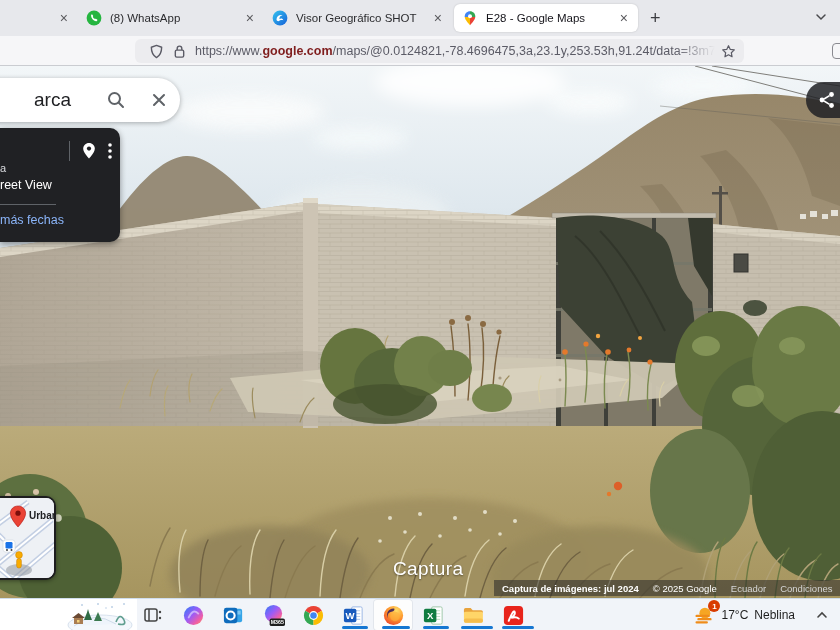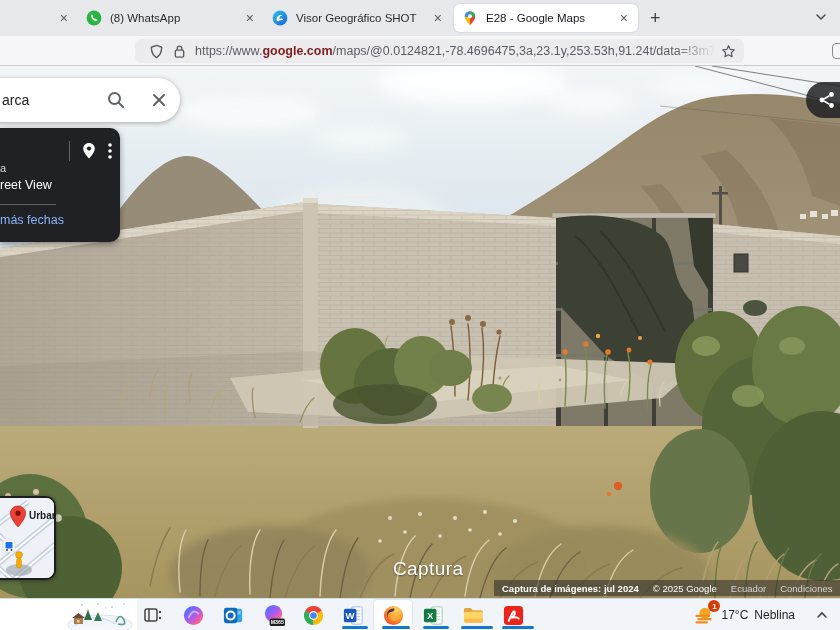--- a/index.html
+++ b/index.html
@@ -26,21 +26,21 @@
   .u-text b{color:#7f1d1d;font-weight:700;}
   .u-text .fade{position:absolute;right:0;top:0;bottom:0;width:40px;
     background:linear-gradient(to right,rgba(236,236,239,0),#ececef);}
   .star{margin-left:6px;flex:0 0 auto;display:flex;}
   .nav-partial{position:absolute;right:-8px;top:7px;width:16px;height:16px;border:1.5px solid #8a8a90;border-radius:4px;}
   
   .content{position:absolute;left:0;top:66px;width:840px;height:532px;overflow:hidden;}
   .scene{position:absolute;left:0;top:0;}
   .search-pill{position:absolute;left:-50px;top:12px;width:230px;height:44px;background:#fff;
     border-radius:22px;box-shadow:0 1px 5px rgba(0,0,0,.3);display:flex;align-items:center;}
-  .search-pill .sv{margin-left:52px;font-size:14px;color:#202124;flex:1;}
+  .search-pill .sv{margin-left:84px;font-size:19px;color:#202124;flex:1;}
   .search-pill .sp-ic{padding:0 12px;display:flex;}
   .sv-panel{position:absolute;left:0;top:62px;width:120px;height:114px;background:#202124;
     border-radius:0 10px 10px 0;box-shadow:0 2px 6px rgba(0,0,0,.4);color:#e8eaed;overflow:hidden;}
   .svp-row{position:absolute;right:8px;top:12px;display:flex;align-items:center;height:22px;}
   .svp-div{width:1px;height:20px;background:#5f6368;margin-right:10px;}
   .svp-frag1{position:absolute;left:0;top:34px;font-size:11px;color:#dadce0;}
   .svp-frag2{position:absolute;left:0;top:50px;font-size:12.5px;color:#fff;}
   .svp-hr{position:absolute;left:0;top:76px;width:56px;height:1px;background:#5f6368;}
   .svp-link{position:absolute;left:0;top:85px;font-size:12.5px;color:#8ab4f8;}
   .share-pill{position:absolute;left:806px;top:16px;width:50px;height:36px;background:rgba(32,33,36,.85);

